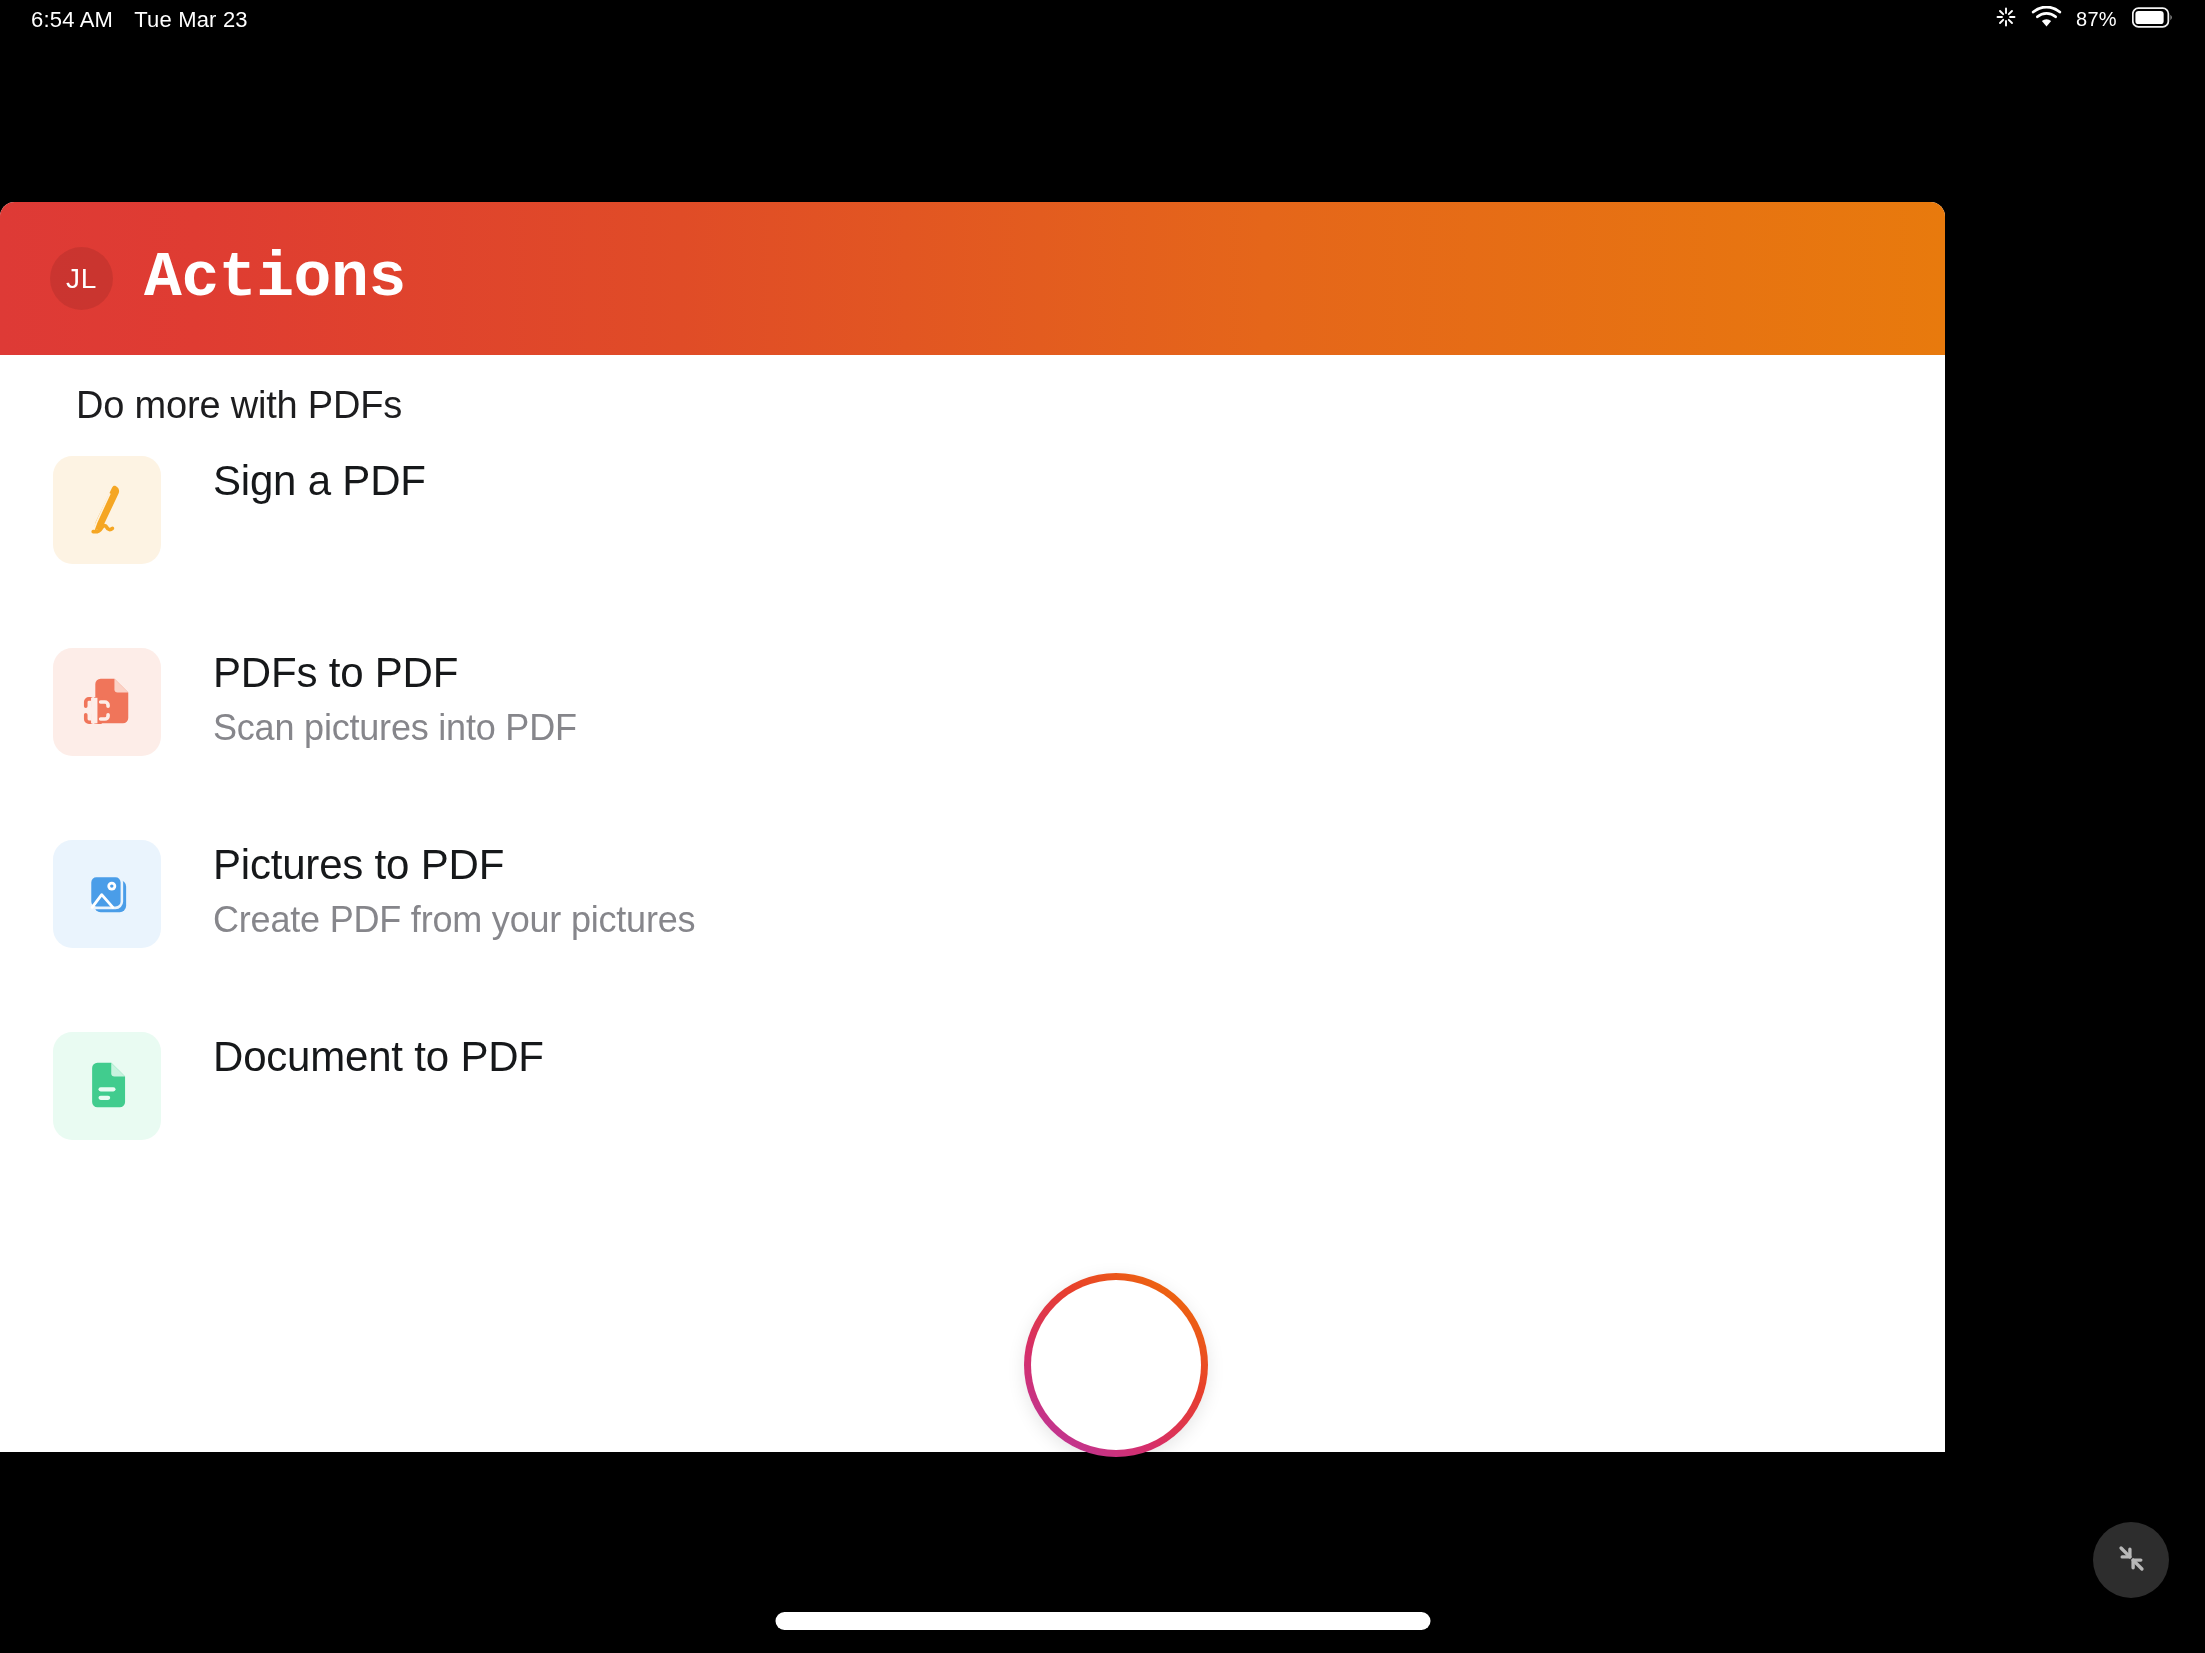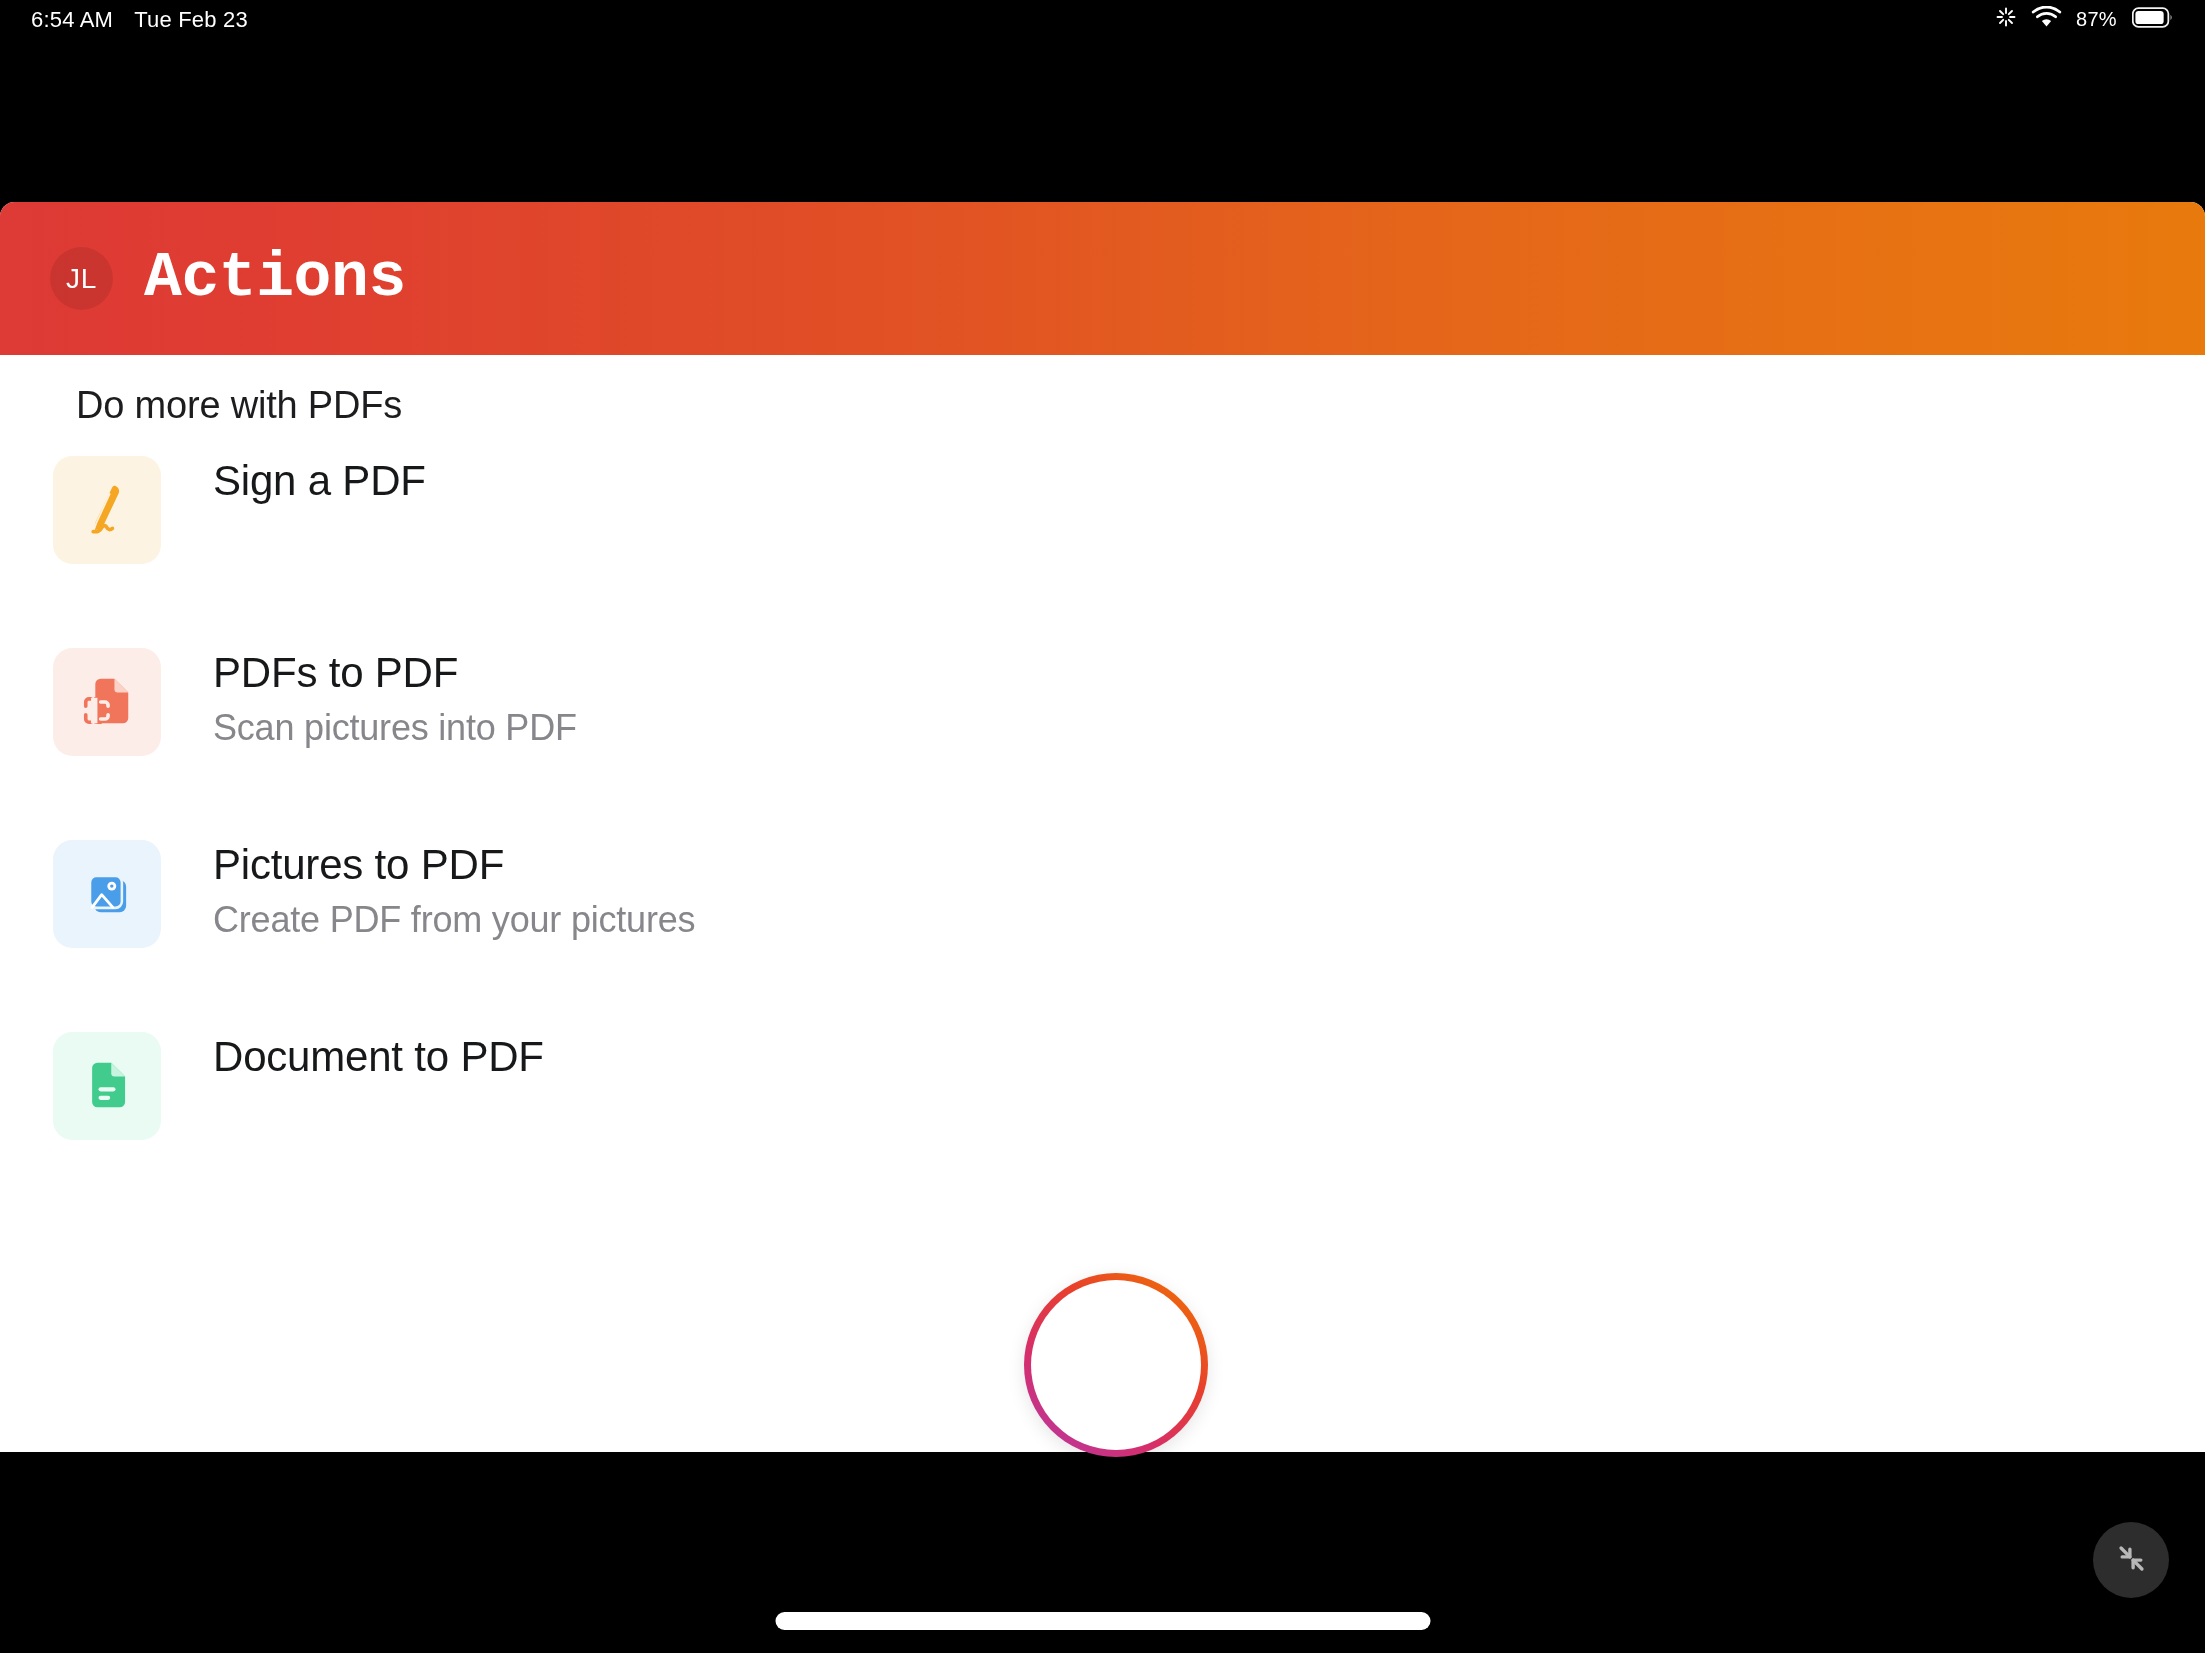--- a/index.html
+++ b/index.html
@@ -47,21 +47,21 @@
     align-items: center;
     gap: 13.7px;
     font-size: 20px;
   }
   .battery-pct { margin-right: 1.6px; letter-spacing: 0.2px; }
 
   
   .appwindow {
     position: absolute;
     top: 202px; left: 0;
-    width: 2205px;
+    width: 1945px;
     height: 1250px;
     background: #ffffff;
     border-top-left-radius: 14.5px;
     border-top-right-radius: 14.5px;
     overflow: hidden;
   }
 
   
   .appheader {
     position: relative;
@@ -194,21 +194,21 @@
   }
 </style>
 </head>
 <body>
 
 <div id="screen">
 
   <div class="statusbar">
     <div class="status-left">
       <span>6:54 AM</span>
-      <span>Tue Feb 23</span>
+      <span>Tue Mar 23</span>
     </div>
     <div class="status-right">
       <span>
         <svg width="24" height="24" viewBox="0 0 24 24">
           <g stroke="#ffffff" stroke-width="1.9" stroke-linecap="round">
             <line x1="12" y1="3.5" x2="12" y2="8"></line>
             <line x1="12" y1="16" x2="12" y2="20.5"></line>
             <line x1="3.5" y1="12" x2="8" y2="12"></line>
             <line x1="16" y1="12" x2="20.5" y2="12"></line>
             <line x1="6" y1="6" x2="9.2" y2="9.2"></line>

